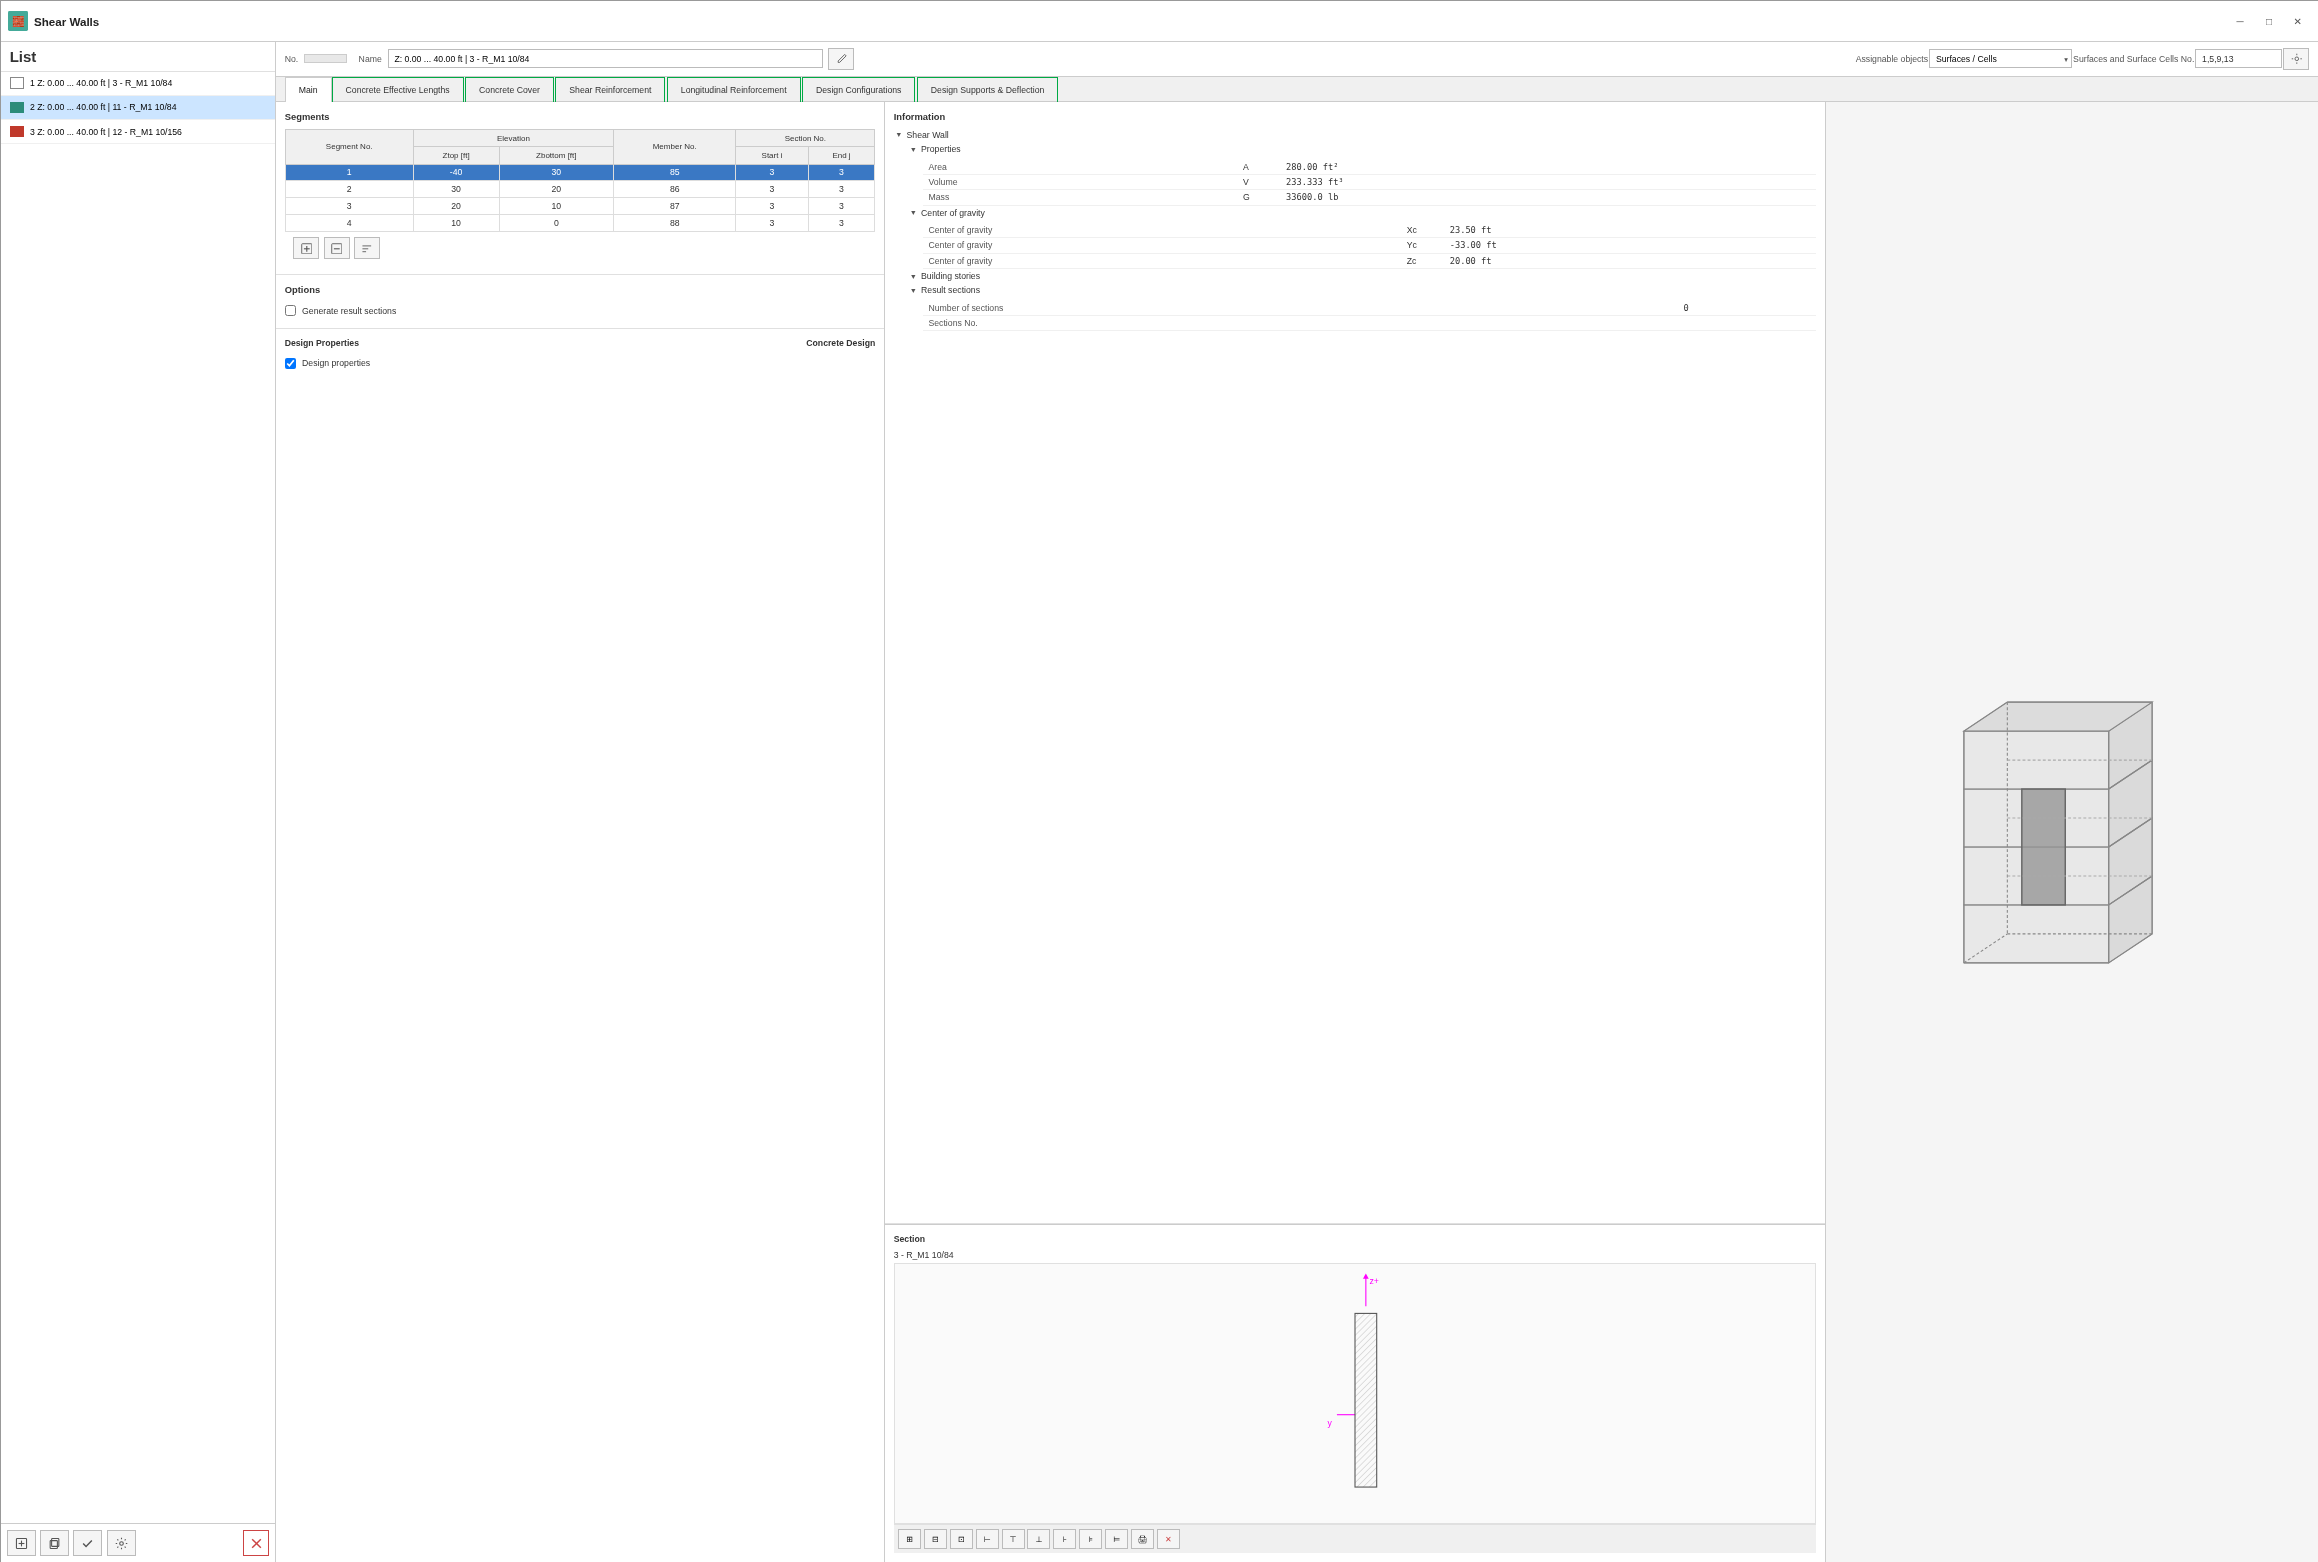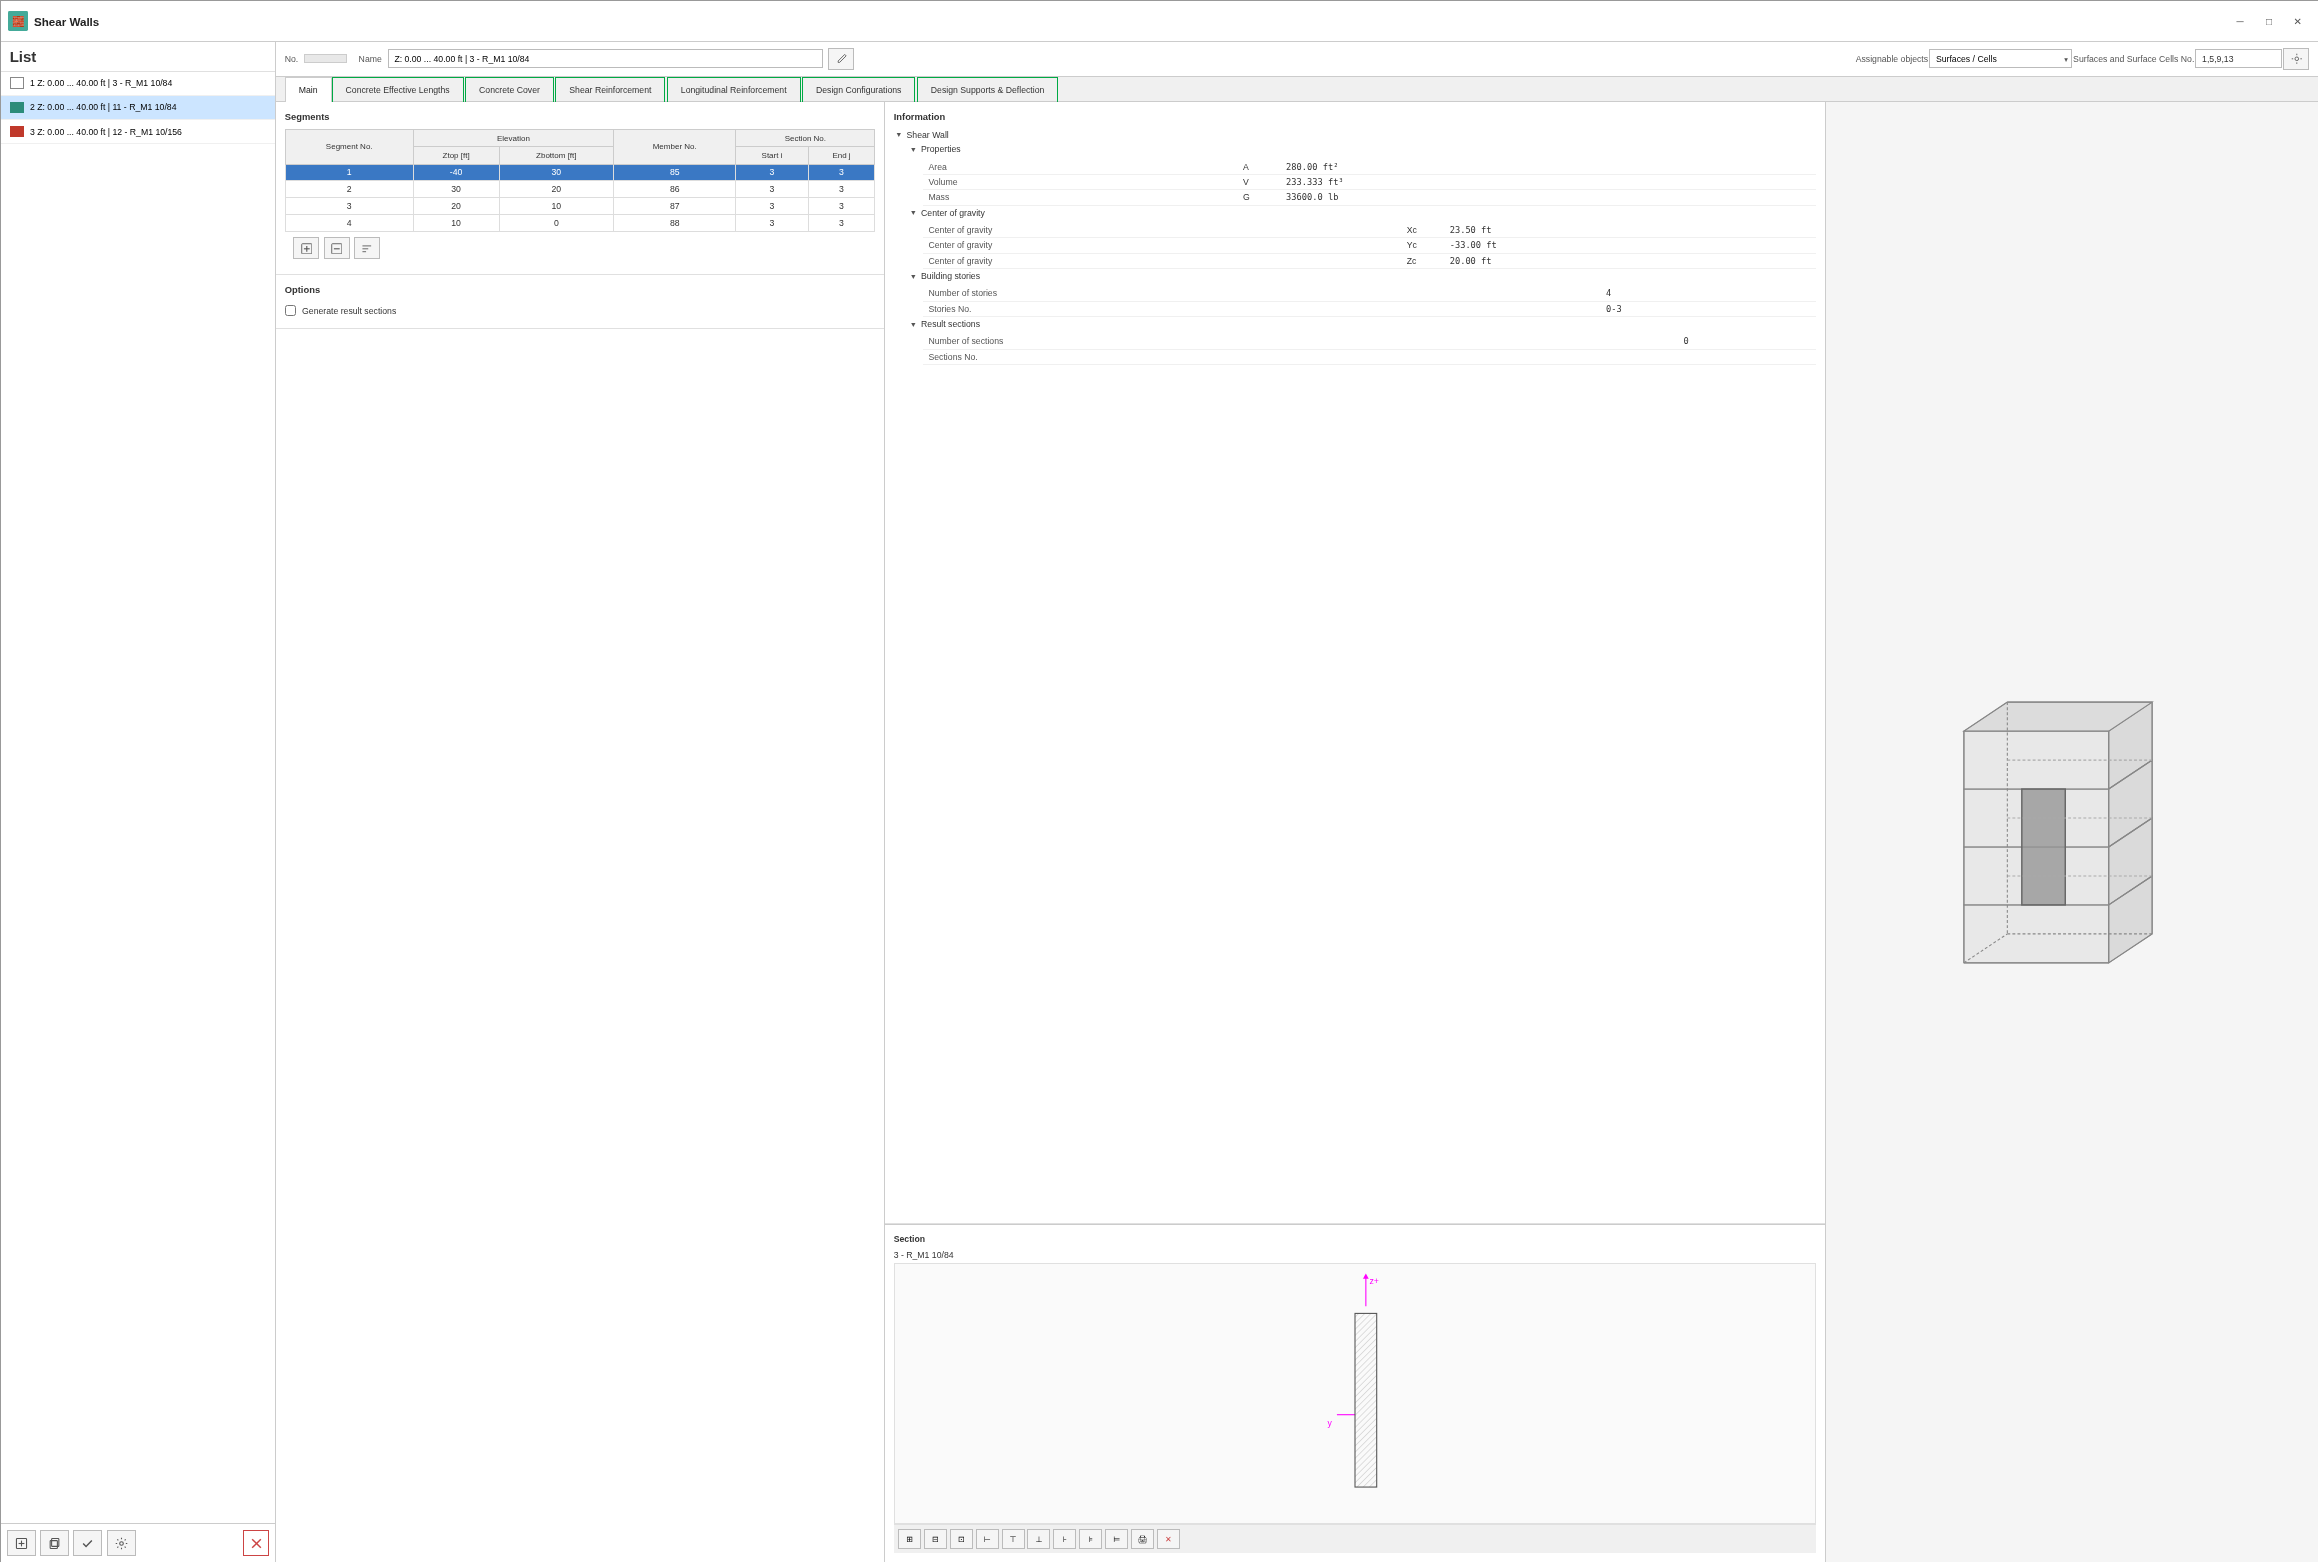--- a/index.html
+++ b/index.html
@@ -321,20 +321,30 @@
           </div>
 
           <div class="options-section">
             <div class="section-title">Options</div>
             <div class="checkbox-row">
               <input type="checkbox" id="gen-result" style="">
               <label for="gen-result" class="checkbox-label">Generate result sections</label>
             </div>
           </div>
 
+          <div class="design-section">
+            <div class="design-header">
+              <span class="design-title">Design Properties</span>
+              <span class="design-subtitle">Concrete Design</span>
+            </div>
+            <div class="checkbox-row">
+              <input type="checkbox" id="design-props" checked="" style="">
+              <label for="design-props" class="checkbox-label">Design properties</label>
+            </div>
+          </div>
         </div>
 
         <div class="right-content">
 
           <div class="info-section">
             <div class="info-title">Information</div>
             <div class="info-tree">
 
               <div class="tree-row">
                 <span class="tree-toggle">▼</span>
@@ -394,36 +404,20 @@
                     </tr>
                   </tbody>
                     </table>
                 </div>
               </div>
 
               <div style="padding-left: 14.5px;">
                 <div class="tree-row">
                   <span class="tree-toggle">▼</span>
                   <span class="tree-key">Building stories</span>
-                </div>
-                <div style="padding-left: 14.5px;">
-                  <table class="info-table">
-                    <tbody>
-                        <tr>
-                      <td style="padding-left:5.8px;">Number of stories</td>
-                      <td></td>
-                      <td>4</td>
-                    </tr>
-                    <tr>
-                      <td style="padding-left:5.8px;">Stories No.</td>
-                      <td></td>
-                      <td>0-3</td>
-                    </tr>
-                  </tbody>
-                    </table>
                 </div>
               </div>
 
               <div style="padding-left: 14.5px;">
                 <div class="tree-row">
                   <span class="tree-toggle">▼</span>
                   <span class="tree-key">Result sections</span>
                 </div>
                 <div style="padding-left: 14.5px;">
                   <table class="info-table">

